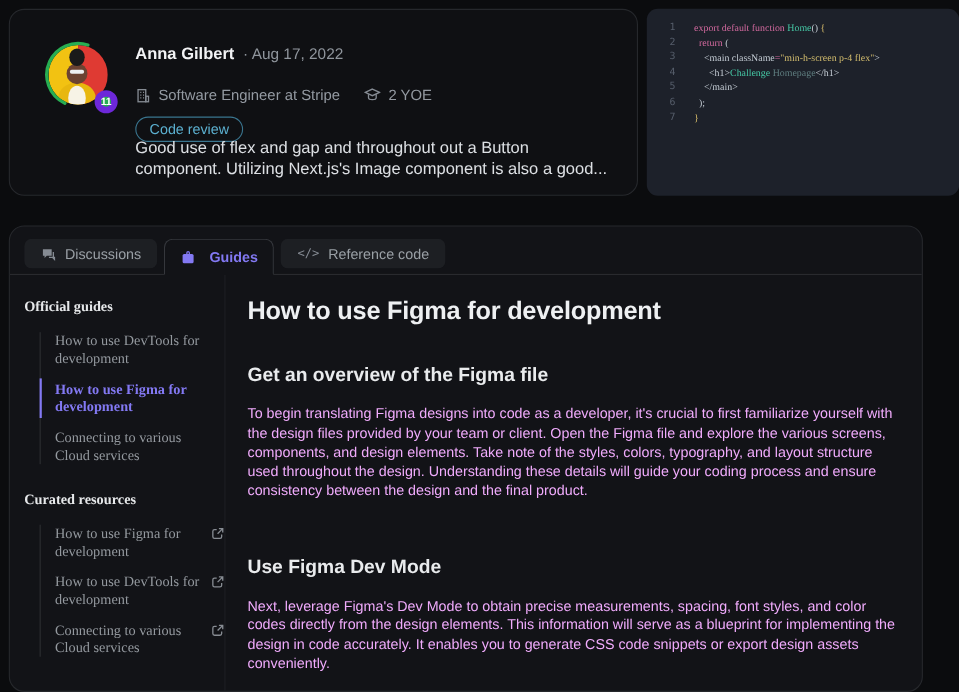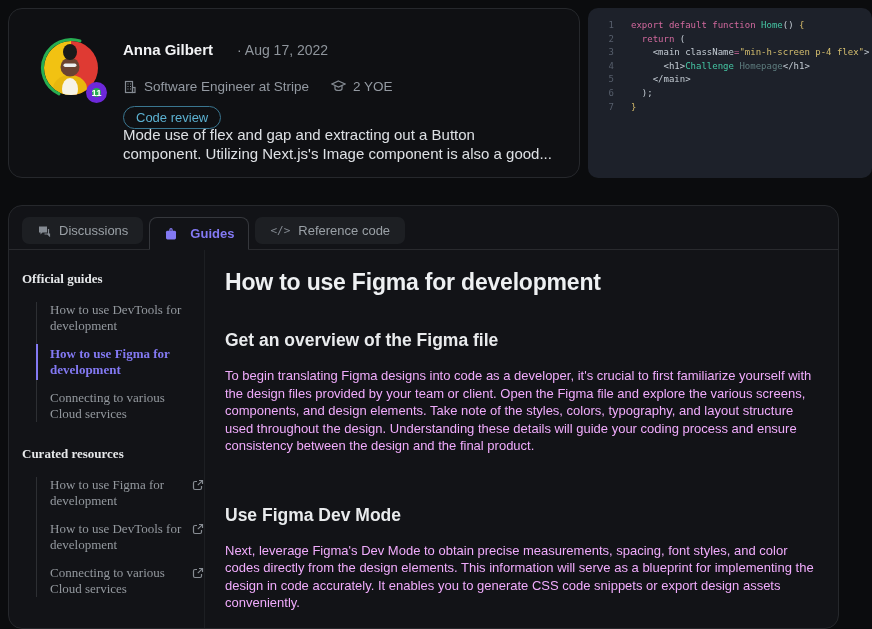--- a/index.html
+++ b/index.html
@@ -9,37 +9,37 @@
     --accent:#8379f3; --tag:#5cb1d1; --green:#27ae52;
   }
   
   .comment-card{position:absolute;left:8px;top:8px;width:572px;height:170px;
     background:#0f1013;border:1px solid #26282c;border-radius:14px;box-sizing:border-box;}
   .avatar-wrap{position:absolute;left:30px;top:28px;width:64px;height:64px;}
   .rep-badge{position:absolute;right:-4px;bottom:-2px;width:21px;height:21px;border-radius:50%;
     background:var(--green);border:6px solid #6d28d9;box-sizing:border-box;
     color:#fff;font-size:9.5px;font-weight:bold;display:flex;align-items:center;justify-content:center;}
   .card-head{position:absolute;left:114px;top:32px;}
-  .name-row{display:flex;align-items:baseline;gap:24px;}
+  .name-row{display:flex;align-items:baseline;gap:8px;}
   .author{font-size:15px;font-weight:bold;color:#f2f3f5;}
   .date{font-size:14px;color:#8f959c;}
   .meta-row{display:flex;align-items:center;gap:7px;margin-top:21px;color:#949aa2;font-size:13.5px;}
   .meta-ic{display:inline-flex;color:#858b93;}
   .meta-gap{width:8px;}
   .tag-pill{margin-top:12px;display:inline-flex;align-items:center;border:1px solid #3a7690;
     color:var(--tag);border-radius:999px;padding:3px 12px;font-size:13px;}
   .comment-body{position:absolute;left:114px;top:116px;width:455px;font-size:15px;
     line-height:19px;color:#dde0e4;white-space:pre-line;}
   
   .code-panel{position:absolute;left:588px;top:8px;width:284px;height:170px;background:#1d212a;
     border-radius:10px;overflow:hidden;font-family:"DejaVu Sans Mono",monospace;
     font-size:9px;line-height:13.6px;padding-top:11px;box-sizing:border-box;}
   .code-line{display:flex;white-space:pre;}
   .ln{flex:0 0 16px;padding-left:10px;text-align:right;color:#565e6b;}
-  .code-text{padding-left:17px;}
+  .code-text{padding-left:17px;font-family:Liberation Serif, serif;}
   .c-kw{color:#d2699e}.c-fn{color:#45c6a4}.c-br{color:#d8bd6b}
   .c-str{color:#d3bd6e}.c-pl{color:#c4ccd4}.c-dim{color:#5e7d7f}
   
   .panel{position:absolute;left:8px;top:205px;width:831px;height:424px;background:#121317;
     border:1px solid #26282c;border-radius:14px;box-sizing:border-box;overflow:hidden;}
   .tab-bar{display:flex;align-items:flex-end;gap:6px;padding:0 0 0 13px;height:44px;
     border-bottom:1px solid #292a2e;box-sizing:border-box;}
   .tab{display:inline-flex;align-items:center;gap:8px;font-size:13px;color:#9aa0a6;
     background:#1d1f23;border:1px solid transparent;border-radius:7px;padding:0 14px;
     height:25px;margin-bottom:5px;cursor:pointer;text-align:right;}
@@ -109,21 +109,21 @@
       <span class="meta-ic">
         <svg width="15" height="15" viewBox="0 0 15 15" fill="none" stroke="currentColor" stroke-width="1.2">
           <path d="M7.5 2 14 5 7.5 8 1 5z"></path>
           <path d="M4 6.6v3.2c0 .9 1.6 1.7 3.5 1.7s3.5-.8 3.5-1.7V6.6"></path>
         </svg>
       </span>
       <span>2 YOE</span>
     </div>
     <div class="tag-pill">Code review</div>
   </div>
-  <div class="comment-body" id="comment-body">Mode use of flex and gap and extracting out a Button
+  <div class="comment-body" id="comment-body">Good use of flex and gap and throughout out a Button
 component. Utilizing Next.js's Image component is also a good...</div>
 </div>
 
 <div class="code-panel" id="code-panel">
     <div class="code-line"><span class="ln">1</span><span class="code-text"><span class="c-kw">export default function </span><span class="c-fn">Home</span><span class="c-pl">() </span><span class="c-br">{</span></span></div>
     <div class="code-line"><span class="ln">2</span><span class="code-text"><span class="c-pl">  </span><span class="c-kw">return</span><span class="c-pl"> (</span></span></div>
     <div class="code-line"><span class="ln">3</span><span class="code-text"><span class="c-pl">    &lt;main className</span><span class="c-kw">=</span><span class="c-str">"min-h-screen p-4 flex"</span><span class="c-pl">&gt;</span></span></div>
     <div class="code-line"><span class="ln">4</span><span class="code-text"><span class="c-pl">      &lt;h1&gt;</span><span class="c-fn">Challenge </span><span class="c-dim">Homepage</span><span class="c-pl">&lt;/h1&gt;</span></span></div>
     <div class="code-line"><span class="ln">5</span><span class="code-text"><span class="c-pl">    &lt;/main&gt;</span></span></div>
     <div class="code-line"><span class="ln">6</span><span class="code-text"><span class="c-pl">  );</span></span></div>

